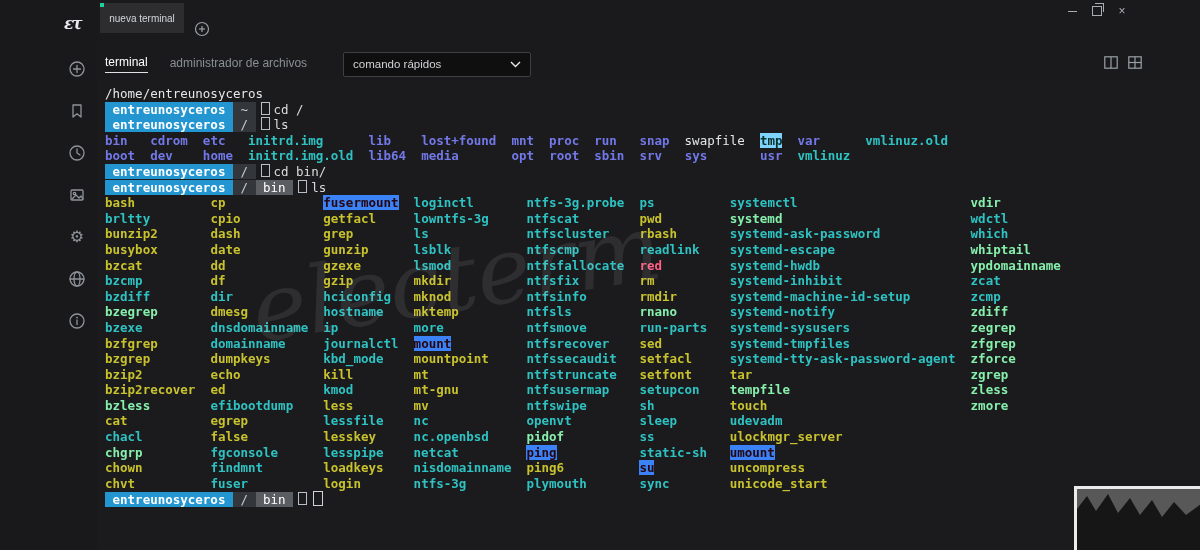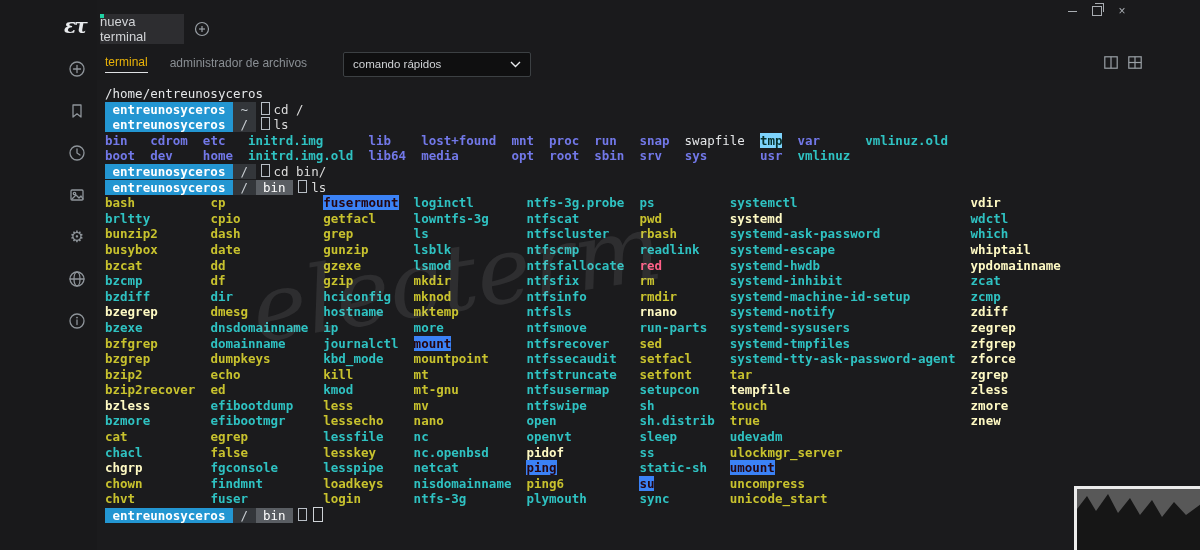--- a/index.html
+++ b/index.html
@@ -8,49 +8,49 @@
   
   .titlebar{position:absolute;left:0;top:0;right:0;height:48px;}
   .win-controls{position:absolute;top:4px;right:70px;display:flex;gap:9px;align-items:center;}
   .wc{width:16px;height:14px;display:flex;align-items:center;justify-content:center;color:#a9adb2;
       font-size:12px;cursor:default;}
   .wc-min span{display:block;width:9px;border-bottom:1.5px solid #a9adb2;}
   .wc-restore span{display:block;width:8px;height:8px;border:1.2px solid #a9adb2;position:relative;}
   .wc-restore span::before{content:"";position:absolute;left:2px;top:-4px;width:8px;height:8px;
       border:1.2px solid #a9adb2;border-bottom:none;border-left:none;}
   
-  .tab{position:absolute;left:100px;top:14px;height:30px;width:84px;background:#2d2d30;
-       display:flex;align-items:center;justify-content:center;font-size:13px;color:#d2d4d7;cursor:default;}
+  .tab{position:absolute;left:100px;top:3px;height:30px;width:84px;background:#2d2d30;
+       display:flex;align-items:center;justify-content:center;font-size:10px;color:#d2d4d7;cursor:default;}
   .tab::before{content:"";position:absolute;left:0;top:0;width:4px;height:4px;background:#1fd0a3;}
   .newtab{position:absolute;left:194px;top:21px;width:16px;height:16px;}
   
   .rail{position:absolute;left:0;top:0;bottom:0;width:97px;background:#19191b;}
   .logo{position:absolute;left:64px;top:14px;font-family:"DejaVu Serif",serif;font-style:italic;
-        font-weight:bold;font-size:20px;color:#e8eaed;letter-spacing:-2px;}
+        font-weight:bold;font-size:16px;color:#e8eaed;letter-spacing:-2px;}
   .rail-icons{position:absolute;left:68px;top:60px;display:flex;flex-direction:column;gap:24px;}
   .ricon{width:18px;height:18px;display:flex;align-items:center;justify-content:center;}
   .ricon svg{stroke:#8e949a;fill:none;stroke-width:1.3;stroke-linecap:round;stroke-linejoin:round;}
   .gear-glyph{font-size:16px;color:#8e949a;line-height:18px;}
   
   .toolbar{position:absolute;left:97px;right:0;top:48px;height:32px;display:flex;align-items:center;padding-left:8px;}
   .tb-tab{font-size:12px;margin-right:22px;cursor:default;padding-bottom:3px;}
-  .tb-tab.active{color:#eab308;border-bottom:1.5px solid #dfe1e4;}
+  .tb-tab.active{color:#ffffff;border-bottom:1.5px solid #dfe1e4;}
   .tb-tab.inactive{color:#8a8f94;}
   .dropdown{margin-left:14px;height:23px;min-width:168px;background:#0f0f10;border:1px solid #3c4043;
             border-radius:2px;display:flex;align-items:center;padding:0 9px;font-size:11.5px;color:#d0d3d6;cursor:default;justify-content:flex-end;}
   .dropdown .chev{margin-left:auto;display:flex;}
   .dropdown .chev svg{stroke:#e8eaed;fill:none;stroke-width:1.4;}
   .tb-right{margin-left:auto;margin-right:58px;display:flex;gap:10px;}
   .tb-right svg{stroke:#9aa0a6;fill:none;stroke-width:1.2;}
   
   .term{position:absolute;left:97px;top:80px;right:0;bottom:0;background:#1b1b1d;overflow:hidden;
         padding:6px 0 0 8px;font-family:"DejaVu Sans Mono","Liberation Mono",monospace;
         font-size:12.5px;line-height:15.6px;}
   .tline{white-space:pre;height:15.6px;}
-  .t-y{color:#c8c22e}.t-c{color:#2fc2c2}.t-p{color:#fef9c3}.t-b{color:#7278e8}
+  .t-y{color:#c8c22e}.t-c{color:#2fc2c2}.t-p{color:#86efac}.t-b{color:#7278e8}
   .t-pk{color:#ff5f87}.t-w{color:#e4e6e8}
   .t-hlp{background:#3b82f6;color:#26060f}
   .t-hlt{background:#7dd3fc;color:#06302b}
   .t-y,.t-c,.t-p,.t-b,.t-pk,.t-hlp,.t-hlt{font-weight:700}
   .seg-user{background:#2396d2;color:#ffffff;font-weight:700}
   .seg-dark{background:#33363a;color:#c8cdd2}
   .seg-grey{background:#5a5e63;color:#ffffff}
   .t-cmd{color:#dcdcdc;margin-left:2px}
   .glyph-box{display:inline-block;width:7px;height:11px;border:1px solid #b9bfc6;margin:0 2px 0 5px;vertical-align:-1px;}
   .cursor{display:inline-block;width:8px;height:13px;border:1px solid #cfd3d7;margin-left:4px;vertical-align:-2px;}
@@ -178,21 +178,20 @@
       <div class="tline"><span class="t-y">bzcat</span>         <span class="t-y">dd</span>             <span class="t-y">gzexe</span>       <span class="t-c">lsmod</span>          <span class="t-c">ntfsfallocate</span>  <span class="t-pk">red</span>         <span class="t-c">systemd-hwdb</span>                    <span class="t-p">ypdomainname</span></div>
       <div class="tline"><span class="t-c">bzcmp</span>         <span class="t-y">df</span>             <span class="t-y">gzip</span>        <span class="t-y">mkdir</span>          <span class="t-c">ntfsfix</span>        <span class="t-y">rm</span>          <span class="t-c">systemd-inhibit</span>                 <span class="t-c">zcat</span></div>
       <div class="tline"><span class="t-c">bzdiff</span>        <span class="t-c">dir</span>            <span class="t-c">hciconfig</span>   <span class="t-y">mknod</span>          <span class="t-c">ntfsinfo</span>       <span class="t-y">rmdir</span>       <span class="t-c">systemd-machine-id-setup</span>        <span class="t-c">zcmp</span></div>
       <div class="tline"><span class="t-p">bzegrep</span>       <span class="t-y">dmesg</span>          <span class="t-c">hostname</span>    <span class="t-y">mktemp</span>         <span class="t-c">ntfsls</span>         <span class="t-p">rnano</span>       <span class="t-c">systemd-notify</span>                  <span class="t-p">zdiff</span></div>
       <div class="tline"><span class="t-c">bzexe</span>         <span class="t-c">dnsdomainname</span>  <span class="t-c">ip</span>          <span class="t-c">more</span>           <span class="t-c">ntfsmove</span>       <span class="t-c">run-parts</span>   <span class="t-c">systemd-sysusers</span>                <span class="t-p">zegrep</span></div>
       <div class="tline"><span class="t-y">bzfgrep</span>       <span class="t-c">domainname</span>     <span class="t-c">journalctl</span>  <span class="t-hlp">mount</span>          <span class="t-c">ntfsrecover</span>    <span class="t-y">sed</span>         <span class="t-c">systemd-tmpfiles</span>                <span class="t-p">zfgrep</span></div>
       <div class="tline"><span class="t-y">bzgrep</span>        <span class="t-y">dumpkeys</span>       <span class="t-c">kbd_mode</span>    <span class="t-y">mountpoint</span>     <span class="t-c">ntfssecaudit</span>   <span class="t-y">setfacl</span>     <span class="t-c">systemd-tty-ask-password-agent</span>  <span class="t-p">zforce</span></div>
       <div class="tline"><span class="t-y">bzip2</span>         <span class="t-y">echo</span>           <span class="t-y">kill</span>        <span class="t-y">mt</span>             <span class="t-c">ntfstruncate</span>   <span class="t-y">setfont</span>     <span class="t-y">tar</span>                             <span class="t-p">zgrep</span></div>
       <div class="tline"><span class="t-y">bzip2recover</span>  <span class="t-y">ed</span>             <span class="t-c">kmod</span>        <span class="t-y">mt-gnu</span>         <span class="t-c">ntfsusermap</span>    <span class="t-c">setupcon</span>    <span class="t-p">tempfile</span>                        <span class="t-p">zless</span></div>
       <div class="tline"><span class="t-p">bzless</span>        <span class="t-c">efibootdump</span>    <span class="t-y">less</span>        <span class="t-y">mv</span>             <span class="t-c">ntfswipe</span>       <span class="t-c">sh</span>          <span class="t-y">touch</span>                           <span class="t-p">zmore</span></div>
-      <div class="tline"><span class="t-c">bzmore</span>        <span class="t-c">efibootmgr</span>     <span class="t-y">lessecho</span>    <span class="t-y">nano</span>           <span class="t-c">open</span>           <span class="t-c">sh.distrib</span>  <span class="t-y">true</span>                            <span class="t-p">znew</span></div>
       <div class="tline"><span class="t-y">cat</span>           <span class="t-y">egrep</span>          <span class="t-c">lessfile</span>    <span class="t-c">nc</span>             <span class="t-c">openvt</span>         <span class="t-c">sleep</span>       <span class="t-c">udevadm</span></div>
       <div class="tline"><span class="t-c">chacl</span>         <span class="t-y">false</span>          <span class="t-y">lesskey</span>     <span class="t-c">nc.openbsd</span>     <span class="t-p">pidof</span>          <span class="t-c">ss</span>          <span class="t-y">ulockmgr_server</span></div>
       <div class="tline"><span class="t-p">chgrp</span>         <span class="t-c">fgconsole</span>      <span class="t-c">lesspipe</span>    <span class="t-c">netcat</span>         <span class="t-hlp">ping</span>           <span class="t-c">static-sh</span>   <span class="t-hlp">umount</span></div>
       <div class="tline"><span class="t-y">chown</span>         <span class="t-c">findmnt</span>        <span class="t-y">loadkeys</span>    <span class="t-c">nisdomainname</span>  <span class="t-y">ping6</span>          <span class="t-hlp">su</span>          <span class="t-y">uncompress</span></div>
       <div class="tline"><span class="t-y">chvt</span>          <span class="t-c">fuser</span>          <span class="t-y">login</span>       <span class="t-c">ntfs-3g</span>        <span class="t-c">plymouth</span>       <span class="t-c">sync</span>        <span class="t-y">unicode_start</span></div>
       <div class="tline"><span class="seg-user"> entreunosyceros </span><span class="seg-dark"> / </span><span class="seg-grey"> bin </span><span class="glyph-box"></span><span class="cursor"></span></div>
     </div>
 
   <div class="watermark">electerm</div>
 

